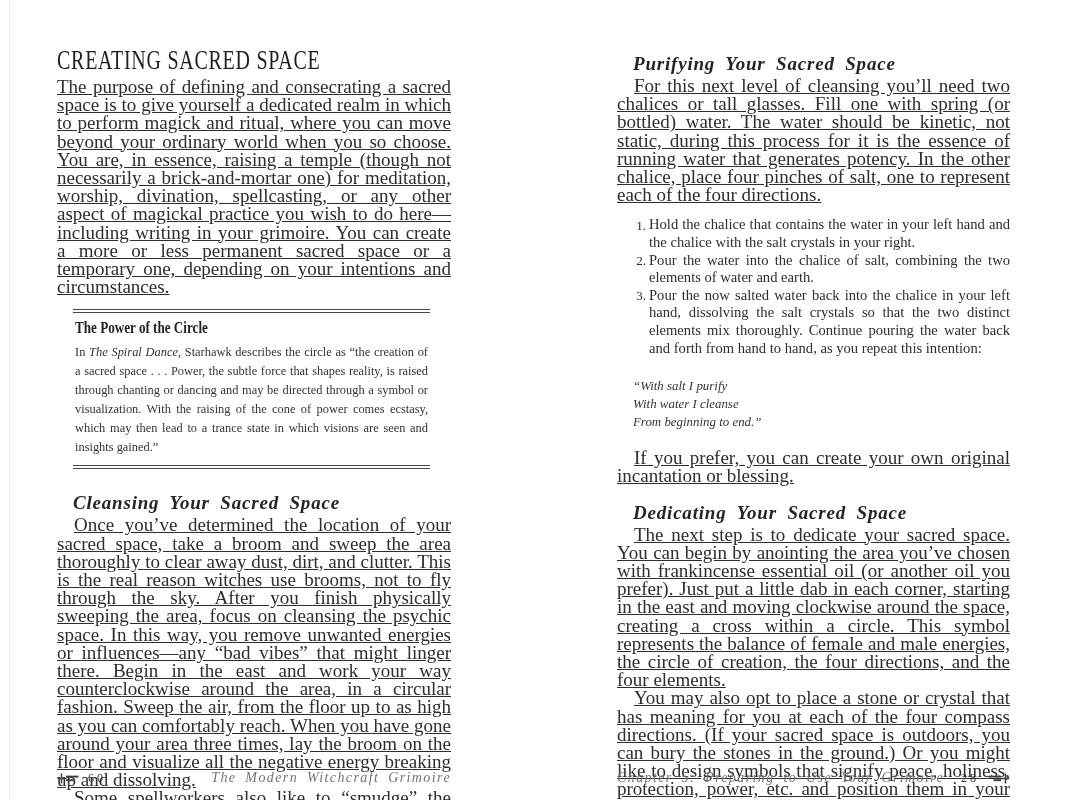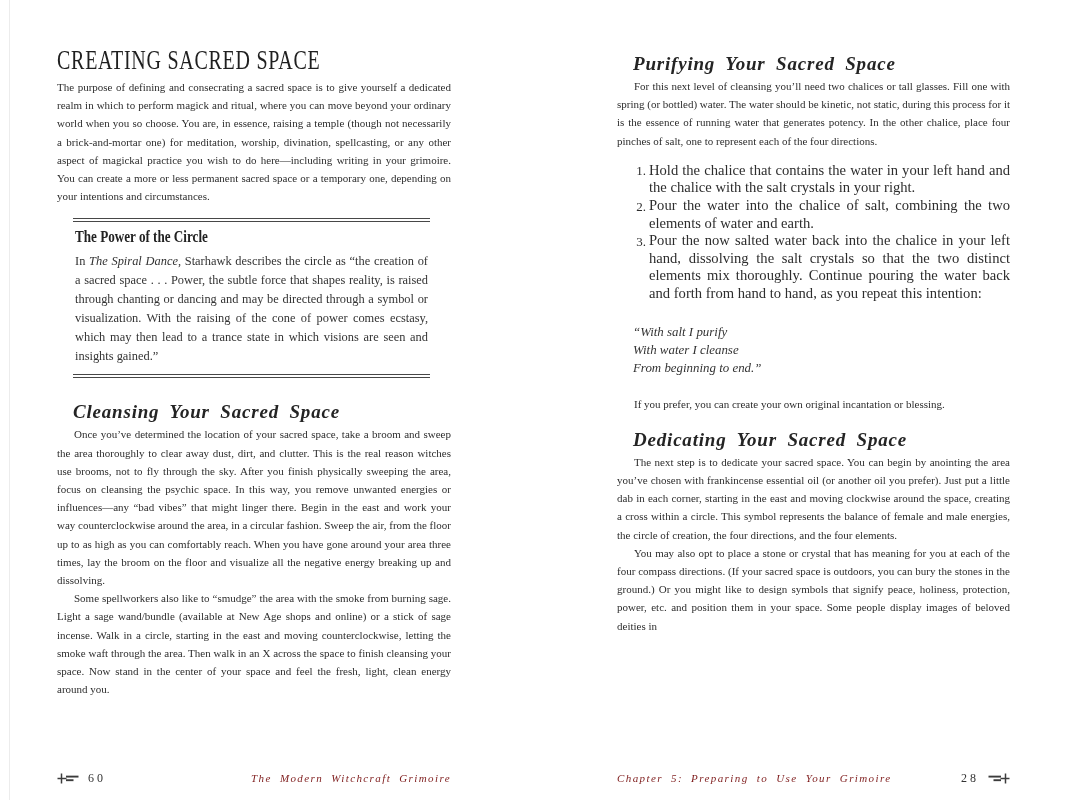--- a/index.html
+++ b/index.html
@@ -23,22 +23,22 @@
 
   .chapter-title { font-weight:normal; height:30px; overflow:visible; white-space:nowrap; }
   .chapter-title .condensed {
     display:inline-block;
     font-size:27px; line-height:28px; letter-spacing:1px;
     transform:scale(0.74,1.02); transform-origin:left top;
     color:#1f1f1f;
   }
 
   .body-text {
-    font-size:11px; line-height:18.2px;
-    text-align:justify; color:#2d2d2d;
+    font-size:19px; line-height:18.2px;
+    text-align:justify; color:#2d2d2d;text-decoration:underline;
   }
   .indent { text-indent:17px; }
   .mt-intro { margin-top:8px; }
 
   .callout {
     margin:13px 0 0 16px; width:357px;
     border-top:4px double #474747;
     border-bottom:4px double #474747;
     padding:6px 2px 8px 2px;
   }
@@ -81,22 +81,22 @@
   .mt-prefer { margin-top:18px; }
   .mt-heading2 { margin-top:17px; }
 
   .footer {
     position:absolute; top:724px; left:57px; right:82px;
     display:flex; align-items:center; height:16px;margin-top:46px;
   }
   .page-right .footer { left:84px; right:56px; }
   .page-num { font-size:12px; letter-spacing:3px; color:#333; }
   .running-title {
-    font-style:italic; font-size:11px;
-    letter-spacing:1.4px; word-spacing:4px; color:#7f1d1d;
+    font-style:italic; font-size:14px;
+    letter-spacing:1.4px; word-spacing:4px; color:#737373;
     white-space:nowrap;
   }
   .footer-left .running-title { margin-left:auto; }
   .footer-right .page-num { margin-left:auto; }
   .ornament { display:inline-flex; align-items:center; }
   .footer-left .ornament { margin-right:9px; }
   .footer-right .ornament { margin-left:9px; transform:scaleX(-1); }
 </style>
 </head>
 <body>

